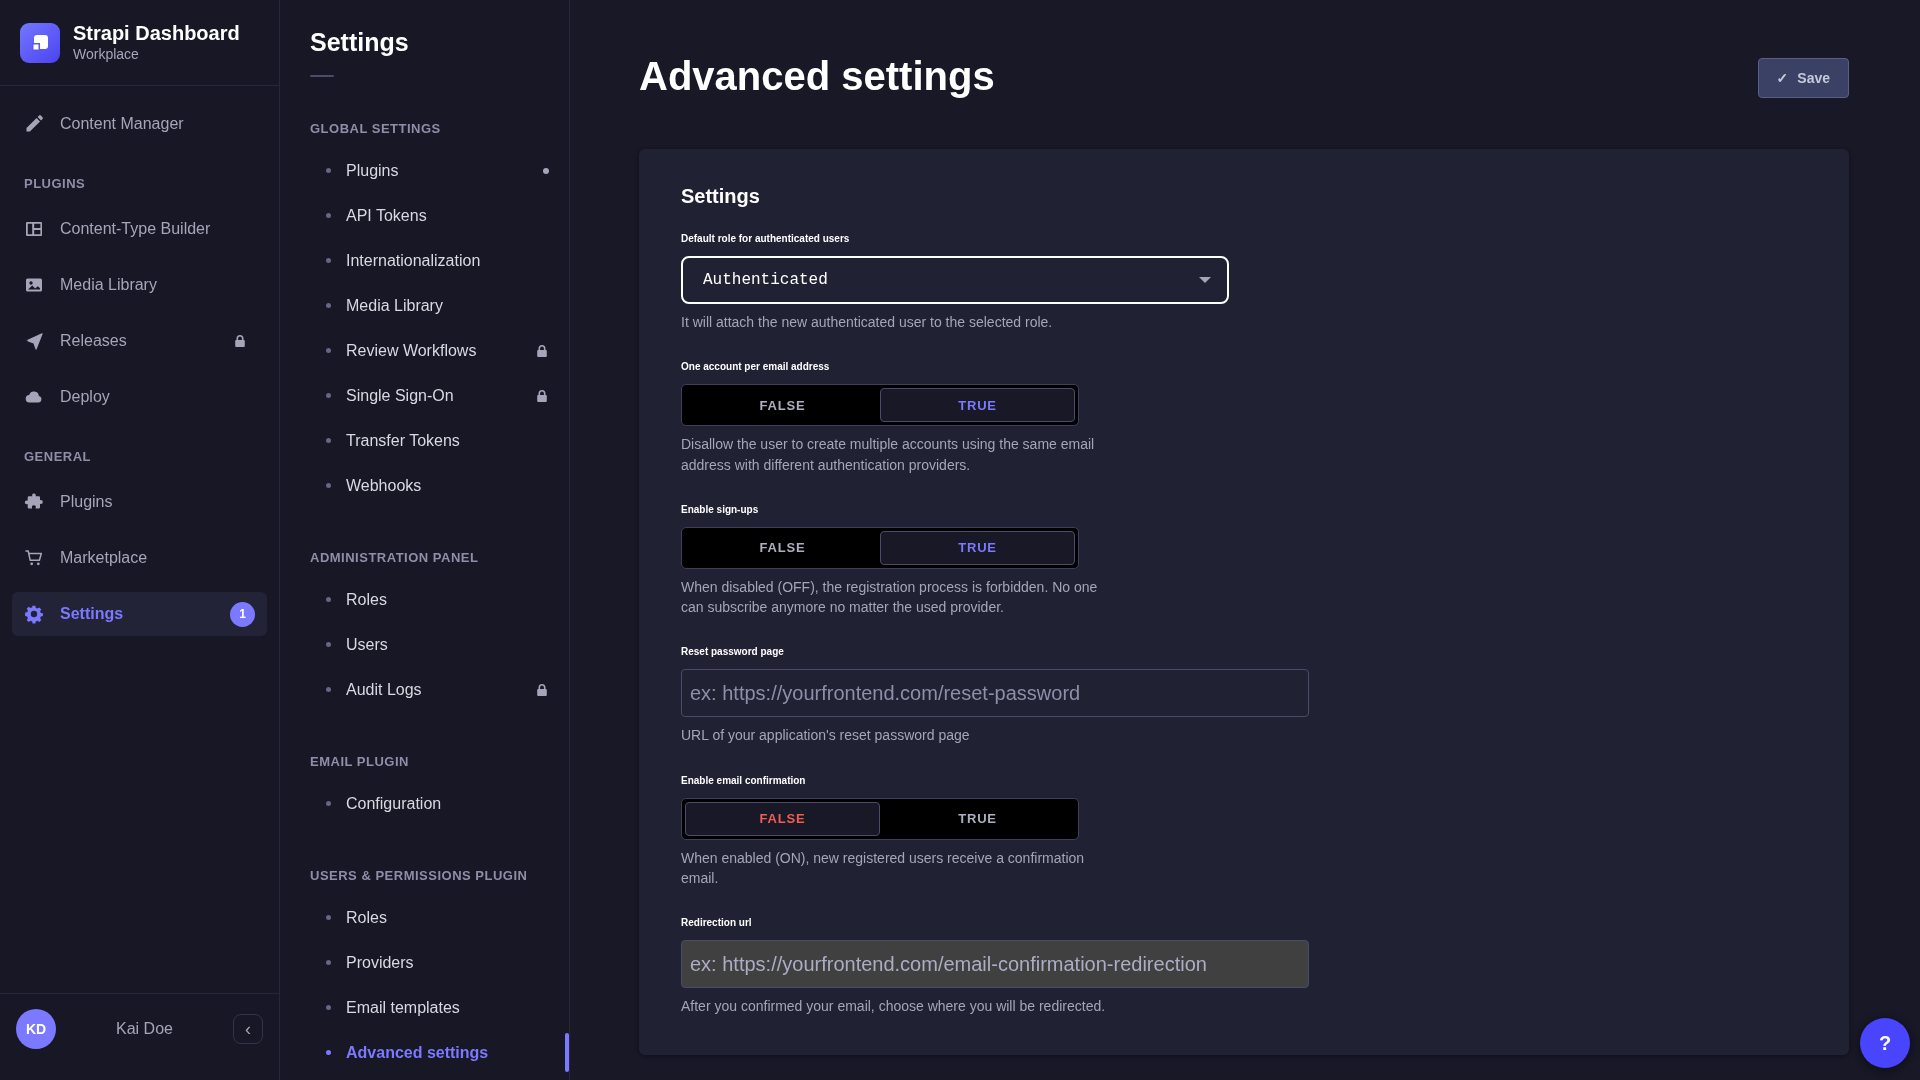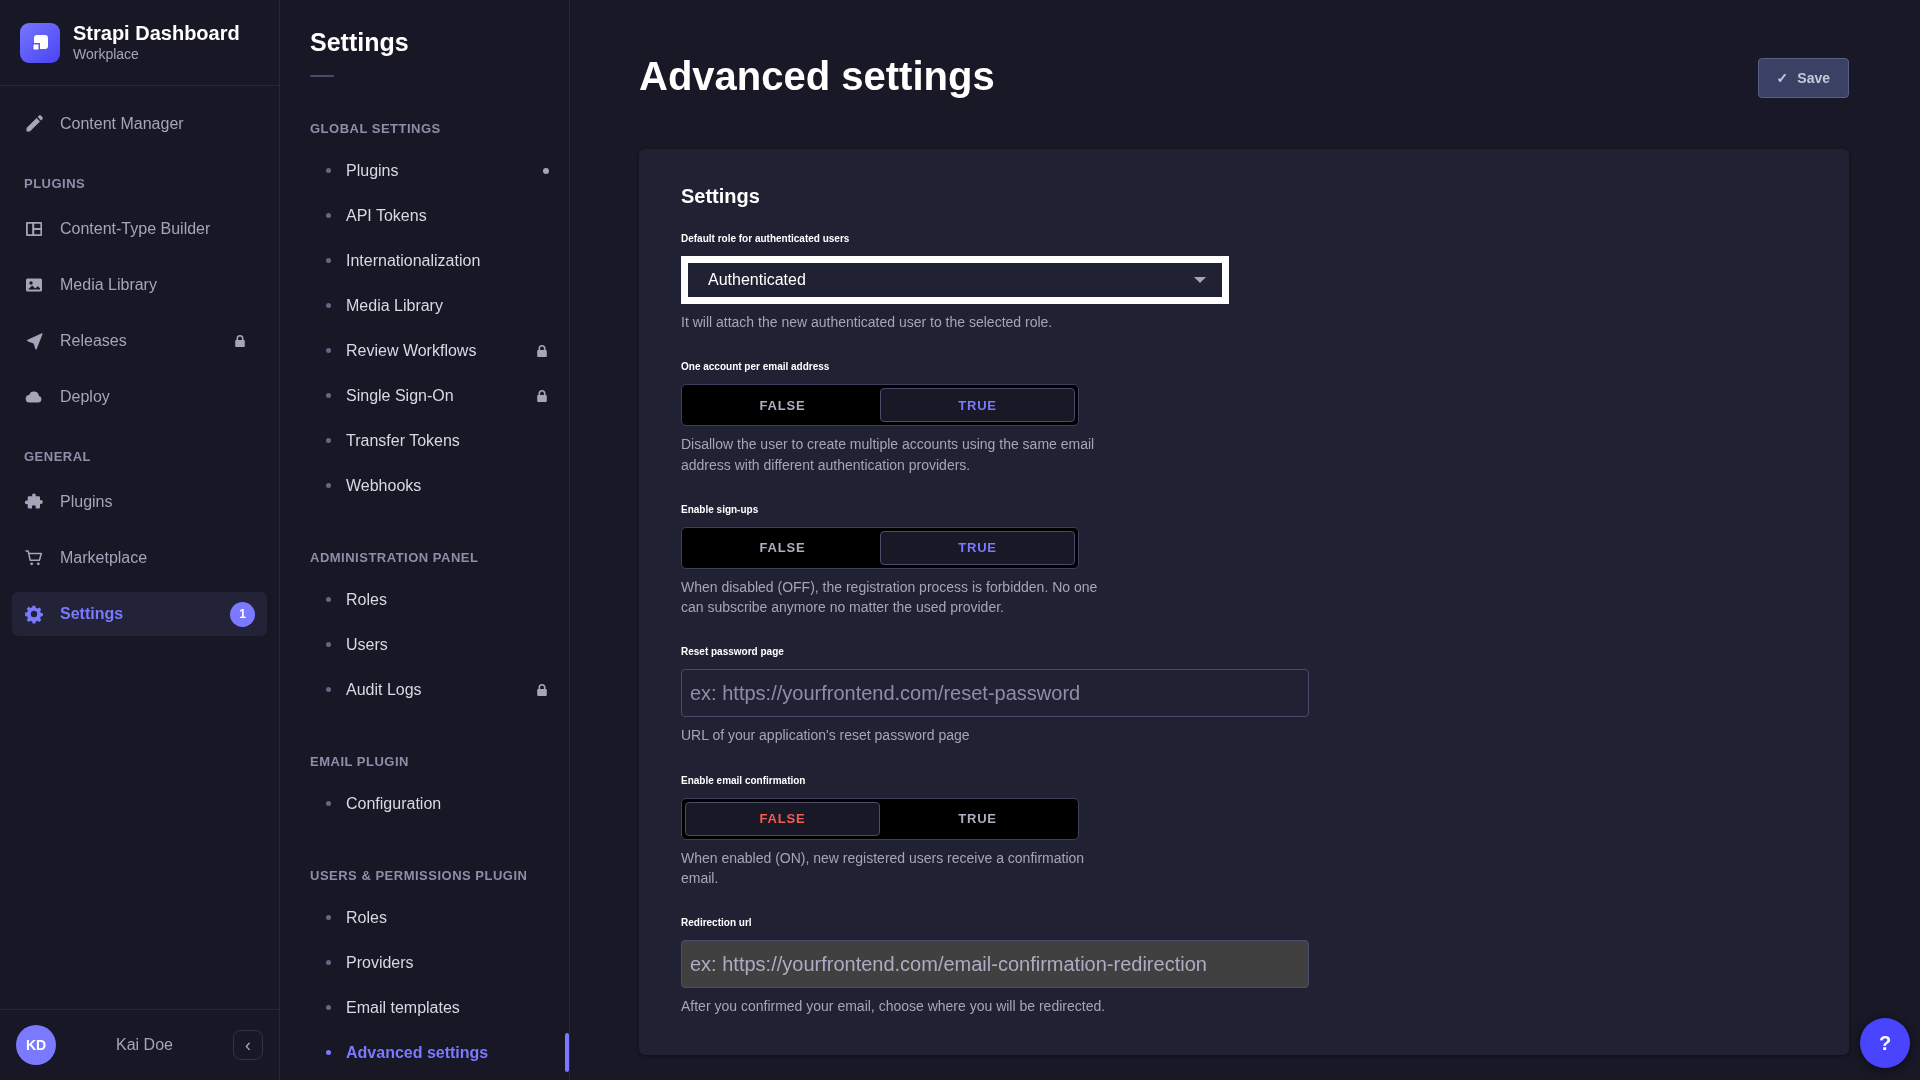--- a/index.html
+++ b/index.html
@@ -33,21 +33,21 @@
     margin-bottom:12px;color:#a5a5ba;font-size:16px;cursor:pointer;}
   .nav-item .ni{width:20px;height:20px;margin-right:16px;display:flex;align-items:center;justify-content:center;}
   .nav-item .grow{flex:1;white-space:nowrap;}
   .nav-item.active{background:#232338;color:#7b79ff;font-weight:bold;}
   .badge{min-width:25px;height:25px;border-radius:13px;background:#7b79ff;color:#fff;
     font-size:12px;font-weight:bold;display:flex;align-items:center;justify-content:center;padding:0 4px;box-sizing:border-box;}
   .lock{color:#a5a5ba;display:flex;align-items:center;margin-left:auto;}
   .nav-item .lock{margin-right:8px;}
 
   .user-bar{height:70px;border-top:1px solid #26263c;display:flex;align-items:center;
-    padding:0 16px 0 16px;gap:25px;}
+    padding:0 16px 16px 16px;gap:25px;}
   .avatar{width:40px;height:40px;border-radius:50%;background:#7b79ff;color:#fff;
     font-weight:bold;font-size:14px;display:flex;align-items:center;justify-content:center;cursor:pointer;}
   .user-name{flex:1;text-align:center;color:#a5a5ba;font-size:16px;}
   .collapse-btn{width:30px;height:30px;border-radius:8px;border:1px solid #32324d;
     color:#a5a5ba;display:flex;align-items:center;justify-content:center;
     font-size:18px;background:transparent;cursor:pointer;padding:0;line-height:1;}
 
   
   .subnav{width:290px;min-width:290px;box-sizing:border-box;background:#171725;
     border-right:1px solid #26263c;padding-top:28px;position:relative;overflow:hidden;}
@@ -78,23 +78,23 @@
 
   .card{margin-top:51px;background:#212134;border-radius:6px;
     padding:36px 42px 38px;box-shadow:0 1px 4px rgba(3,3,5,.35);}
   .card-title{font-size:20px;font-weight:bold;color:#fff;margin:0 0 22px;line-height:23px;}
   .field{margin-bottom:26px;}
   .field:last-child{margin-bottom:0;}
   .field-label{font-size:10px;font-weight:bold;color:#fff;margin-bottom:8px;line-height:18px;}
   .hint{font-size:14px;color:#a5a5ba;margin-top:8px;line-height:1.45;}
   .hint.narrow{max-width:418px;}
 
-  .select{width:548px;height:48px;border:7px solid #ffffff;border-radius:0;
+  .select{width:548px;height:48px;border:2px solid #ffffff;border-radius:8px;
     display:flex;align-items:center;padding:0 16px 0 20px;box-sizing:border-box;
-    color:#fff;font-size:16px;background:#212134;cursor:pointer;}
+    color:#fff;font-size:16px;background:#212134;cursor:pointer;font-family:Liberation Mono, monospace;}
   .select .chev{margin-left:auto;width:0;height:0;border-left:6px solid transparent;
     border-right:6px solid transparent;border-top:6px solid #a5a5ba;}
 
   .text-input{width:628px;height:48px;border:1px solid #4a4a6a;border-radius:4px;
     background:#212134;color:#fff;font-size:20px;padding:0 8px;box-sizing:border-box;
     outline:none;font-family:inherit;display:block;}
   .text-input::placeholder{color:#8e8ea9;}
   .text-input.disabled{background:#404040;}
   .text-input.disabled::placeholder{color:#acacc5;}
 

